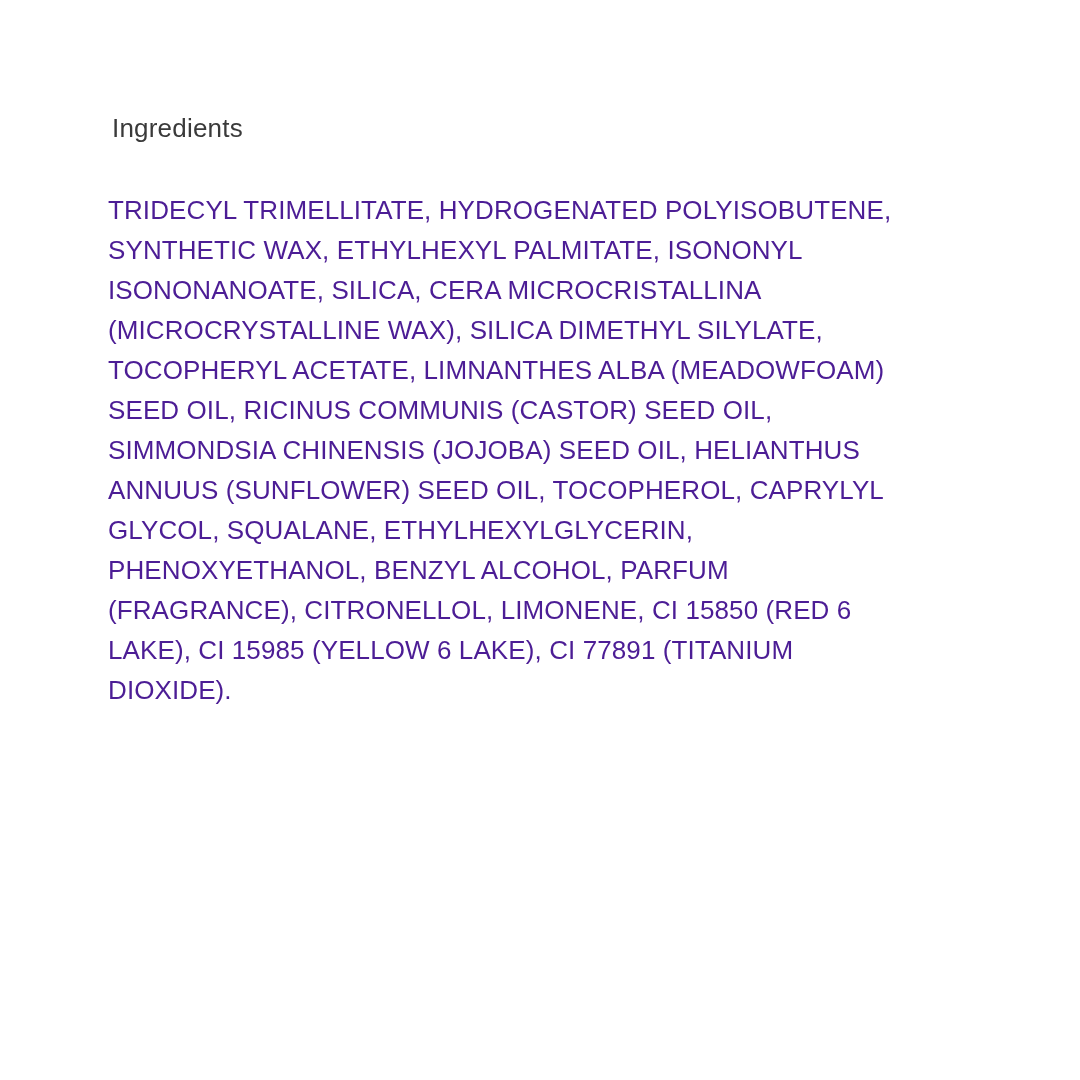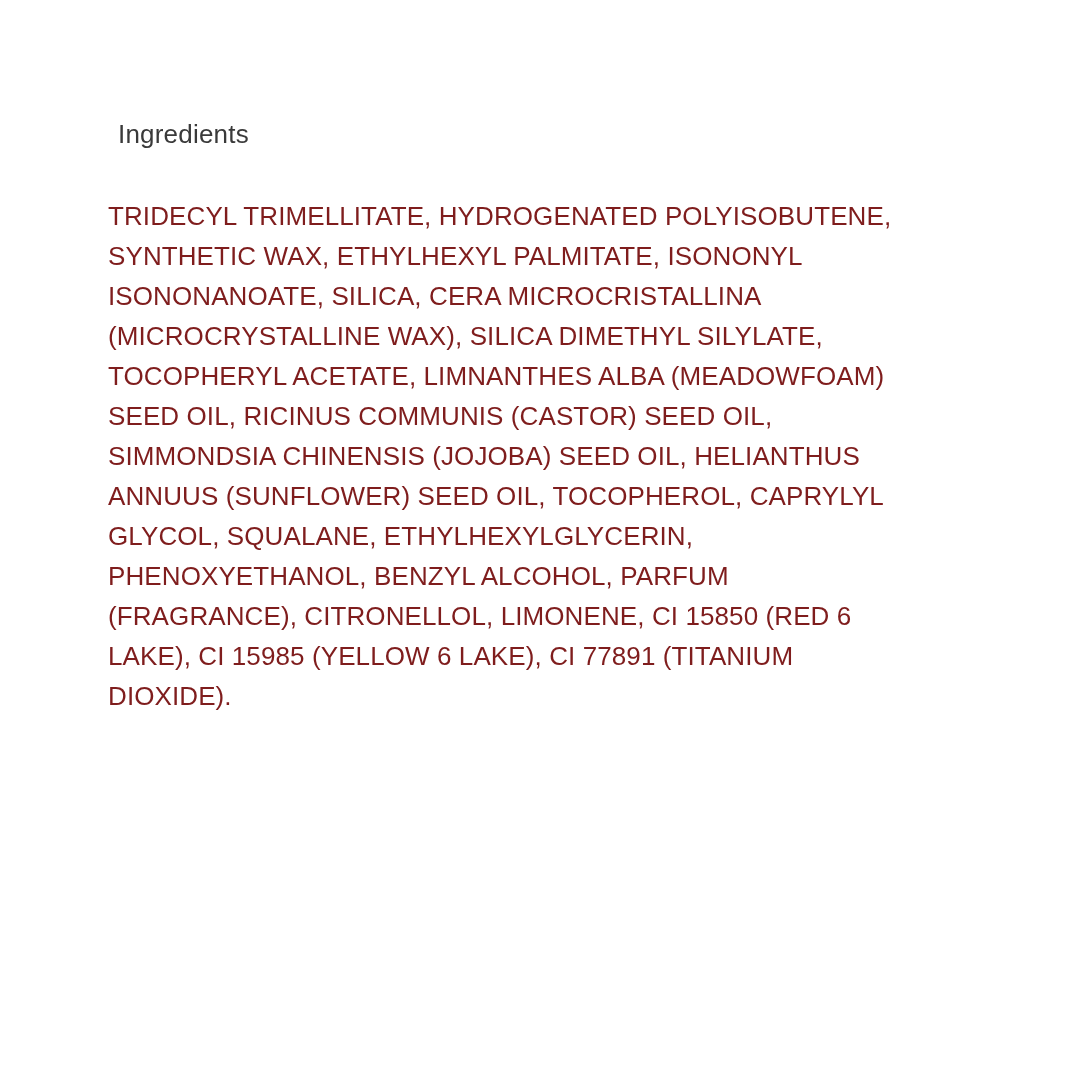--- a/index.html
+++ b/index.html
@@ -19,31 +19,31 @@
     position: absolute;
     left: 108px;
     top: 108px;
     width: 900px;
   }
   .heading {
     font-size: 26px;
     font-weight: 400;
     line-height: 32px;
     letter-spacing: 0.2px;
-    margin: 10px;
+    margin: 4px;
     color: #3a3a3a;
   }
   .ingredients-text {
     margin: 0;
     margin-top: 46px;
     font-size: 26px;
     font-weight: 400;
     line-height: 40px;
     letter-spacing: 0.1px;
-    color: #7f1d1d;
+    color: #4c1d95;
     white-space: pre-line; 
   }
 </style>
 </head>
 <body>
 
 <div class="content">
   <h2 class="heading">Ingredients</h2>
   <p class="ingredients-text">TRIDECYL TRIMELLITATE, HYDROGENATED POLYISOBUTENE,
 SYNTHETIC WAX, ETHYLHEXYL PALMITATE, ISONONYL

